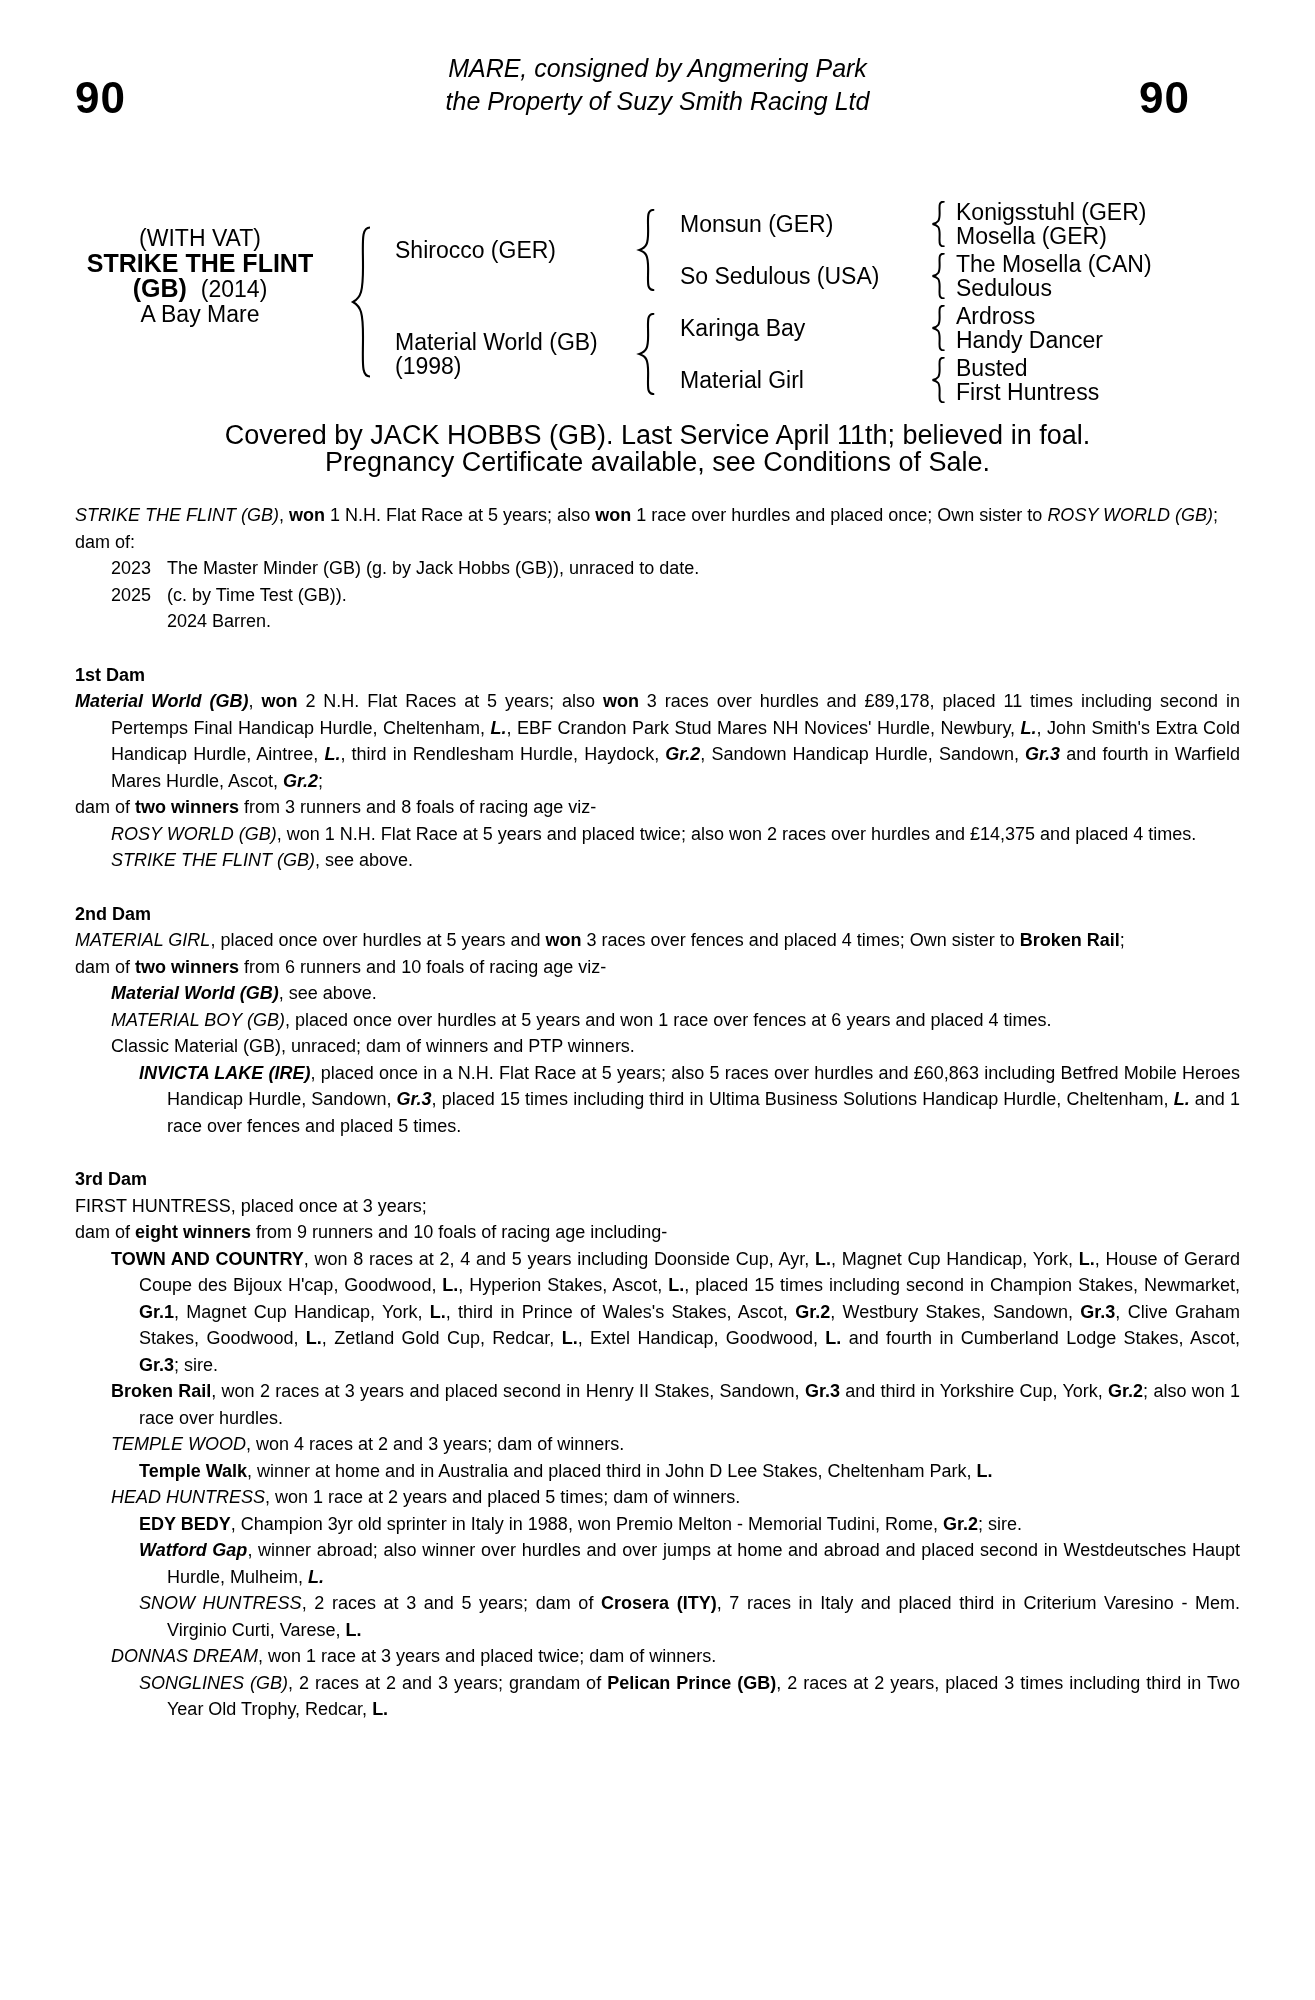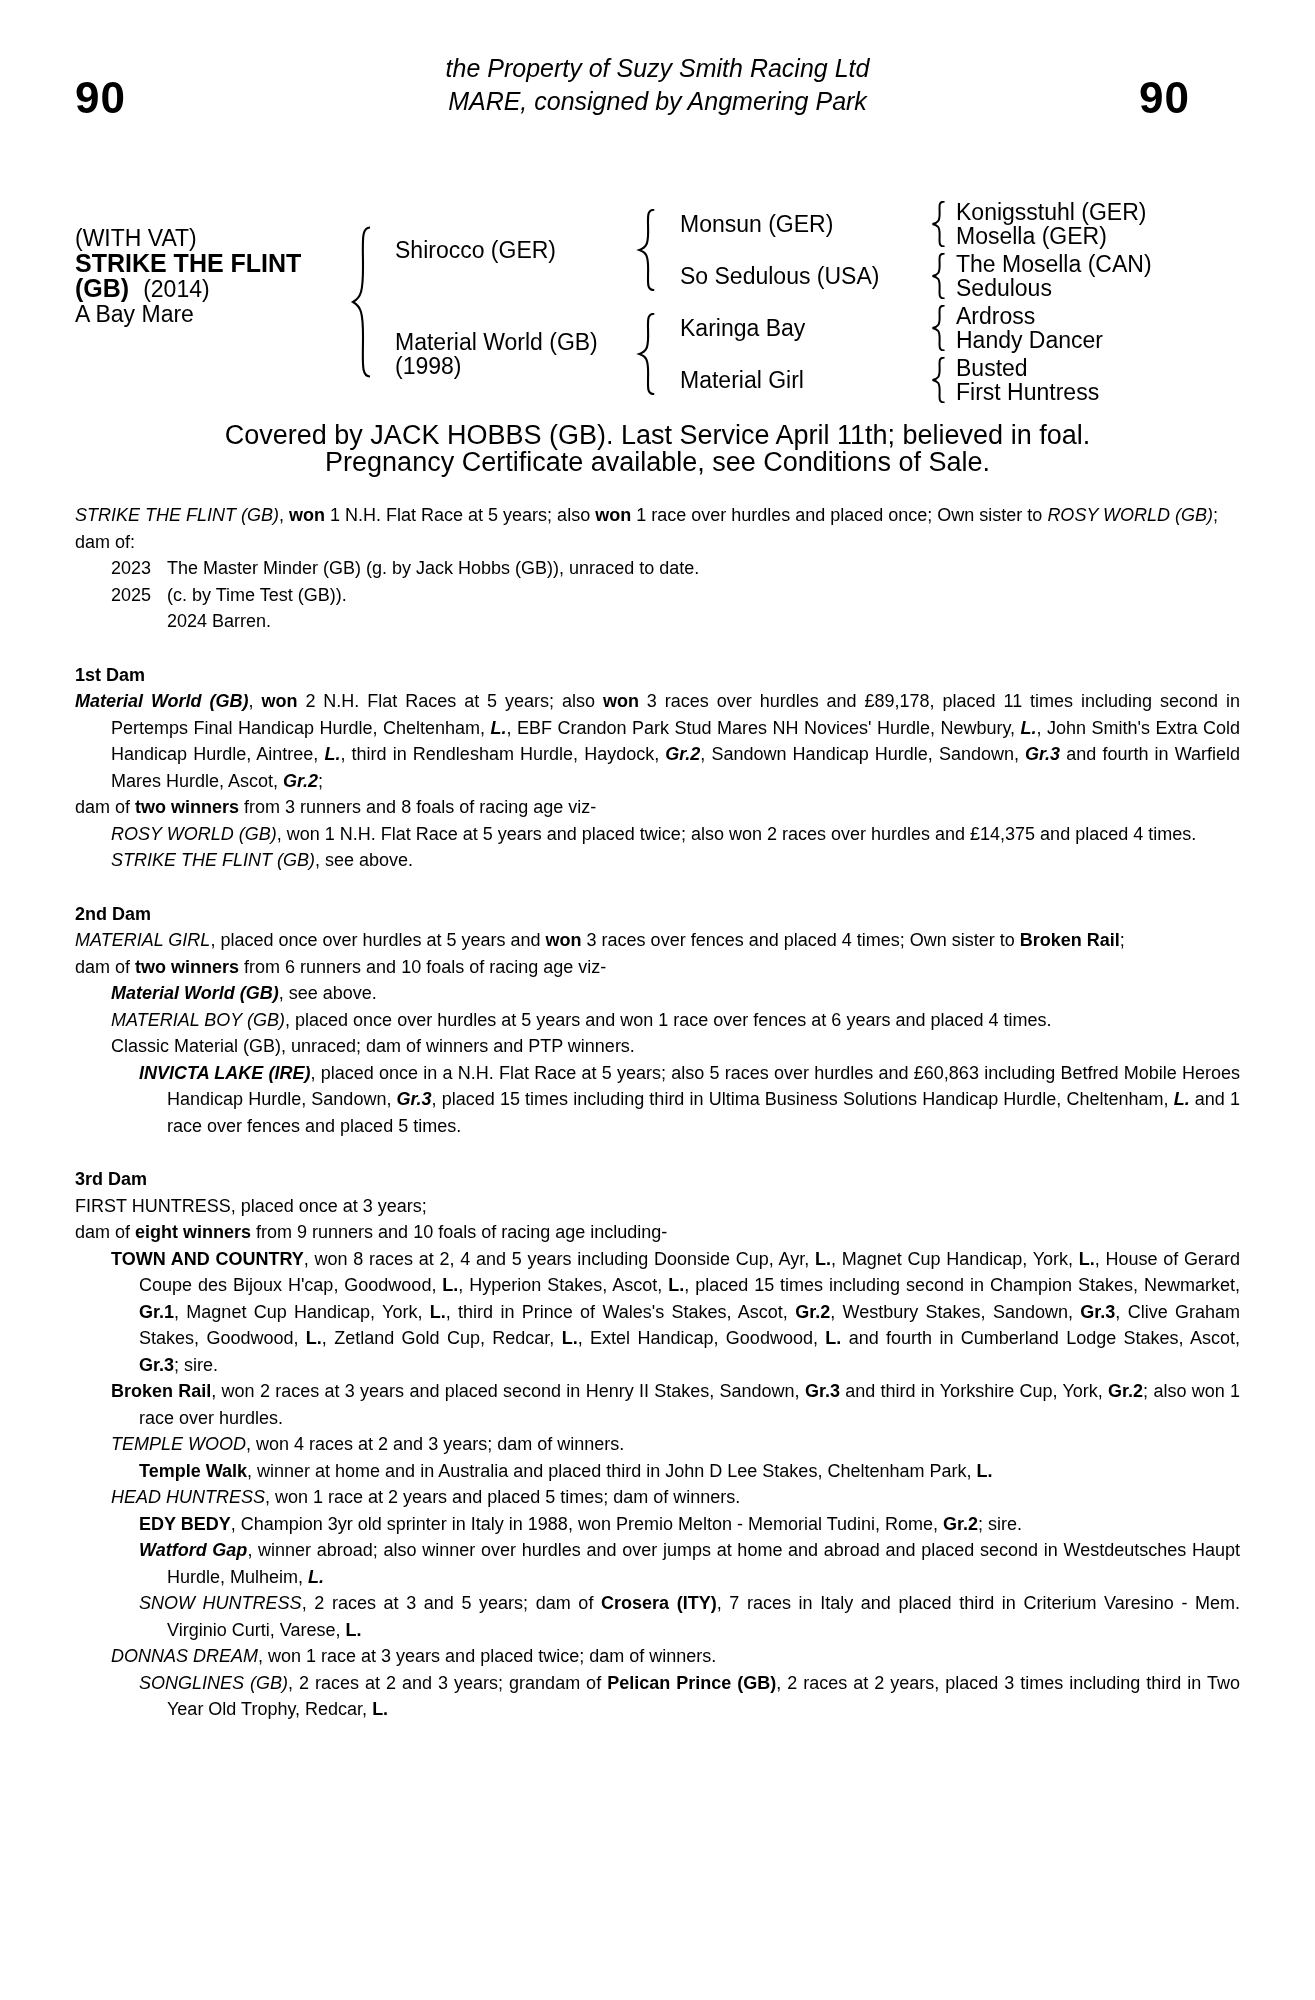--- a/index.html
+++ b/index.html
@@ -20,21 +20,21 @@
 
   
   .ped{
     margin:28px 0 0 75px;
     display:grid;
     grid-template-columns:250px 70px 215px 70px 238px 38px auto;
     grid-template-rows:repeat(8,26px);
     font-size:23px;line-height:24px;
   }
   .pcell{display:flex;flex-direction:column;justify-content:center;}
-  .subject{transform:translateY(-26px);}
+  .subject{transform:translateY(-26px);text-align:center;}
   .subject .sname{font-weight:700;font-size:25px;}
   .subject div{line-height:25px;}
   .bracecell{display:flex;align-items:center;justify-content:center;}
   .brace svg{display:block;}
 
   
   .covering{text-align:center;font-size:27px;line-height:27px;margin-top:16px;}
 
   
   .bodytext{padding:0 75px;margin-top:26px;font-size:18px;line-height:26.5px;}
@@ -45,22 +45,22 @@
   .produce{margin-left:92px;text-indent:-56px;}
   .yr{display:inline-block;width:56px;text-indent:0;}
   .dam-head{font-weight:700;margin-top:27px;}
 </style>
 </head>
 <body>
 
 <div class="header">
   <div class="lot lot-left">90</div>
   <div class="consignor">
+    <div>MARE, consigned by Angmering Park</div>
     <div>the Property of Suzy Smith Racing Ltd</div>
-    <div>MARE, consigned by Angmering Park</div>
   </div>
   <div class="lot lot-right">90</div>
 </div>
 
 <div class="ped">
 
   <div class="pcell subject" style="grid-area:1/1/9/2">
     <div>(WITH VAT)</div>
     <div class="sname">STRIKE THE FLINT</div>
     <div><span class="sname">(GB)</span><span style="margin-left:14px">(2014)</span></div>

